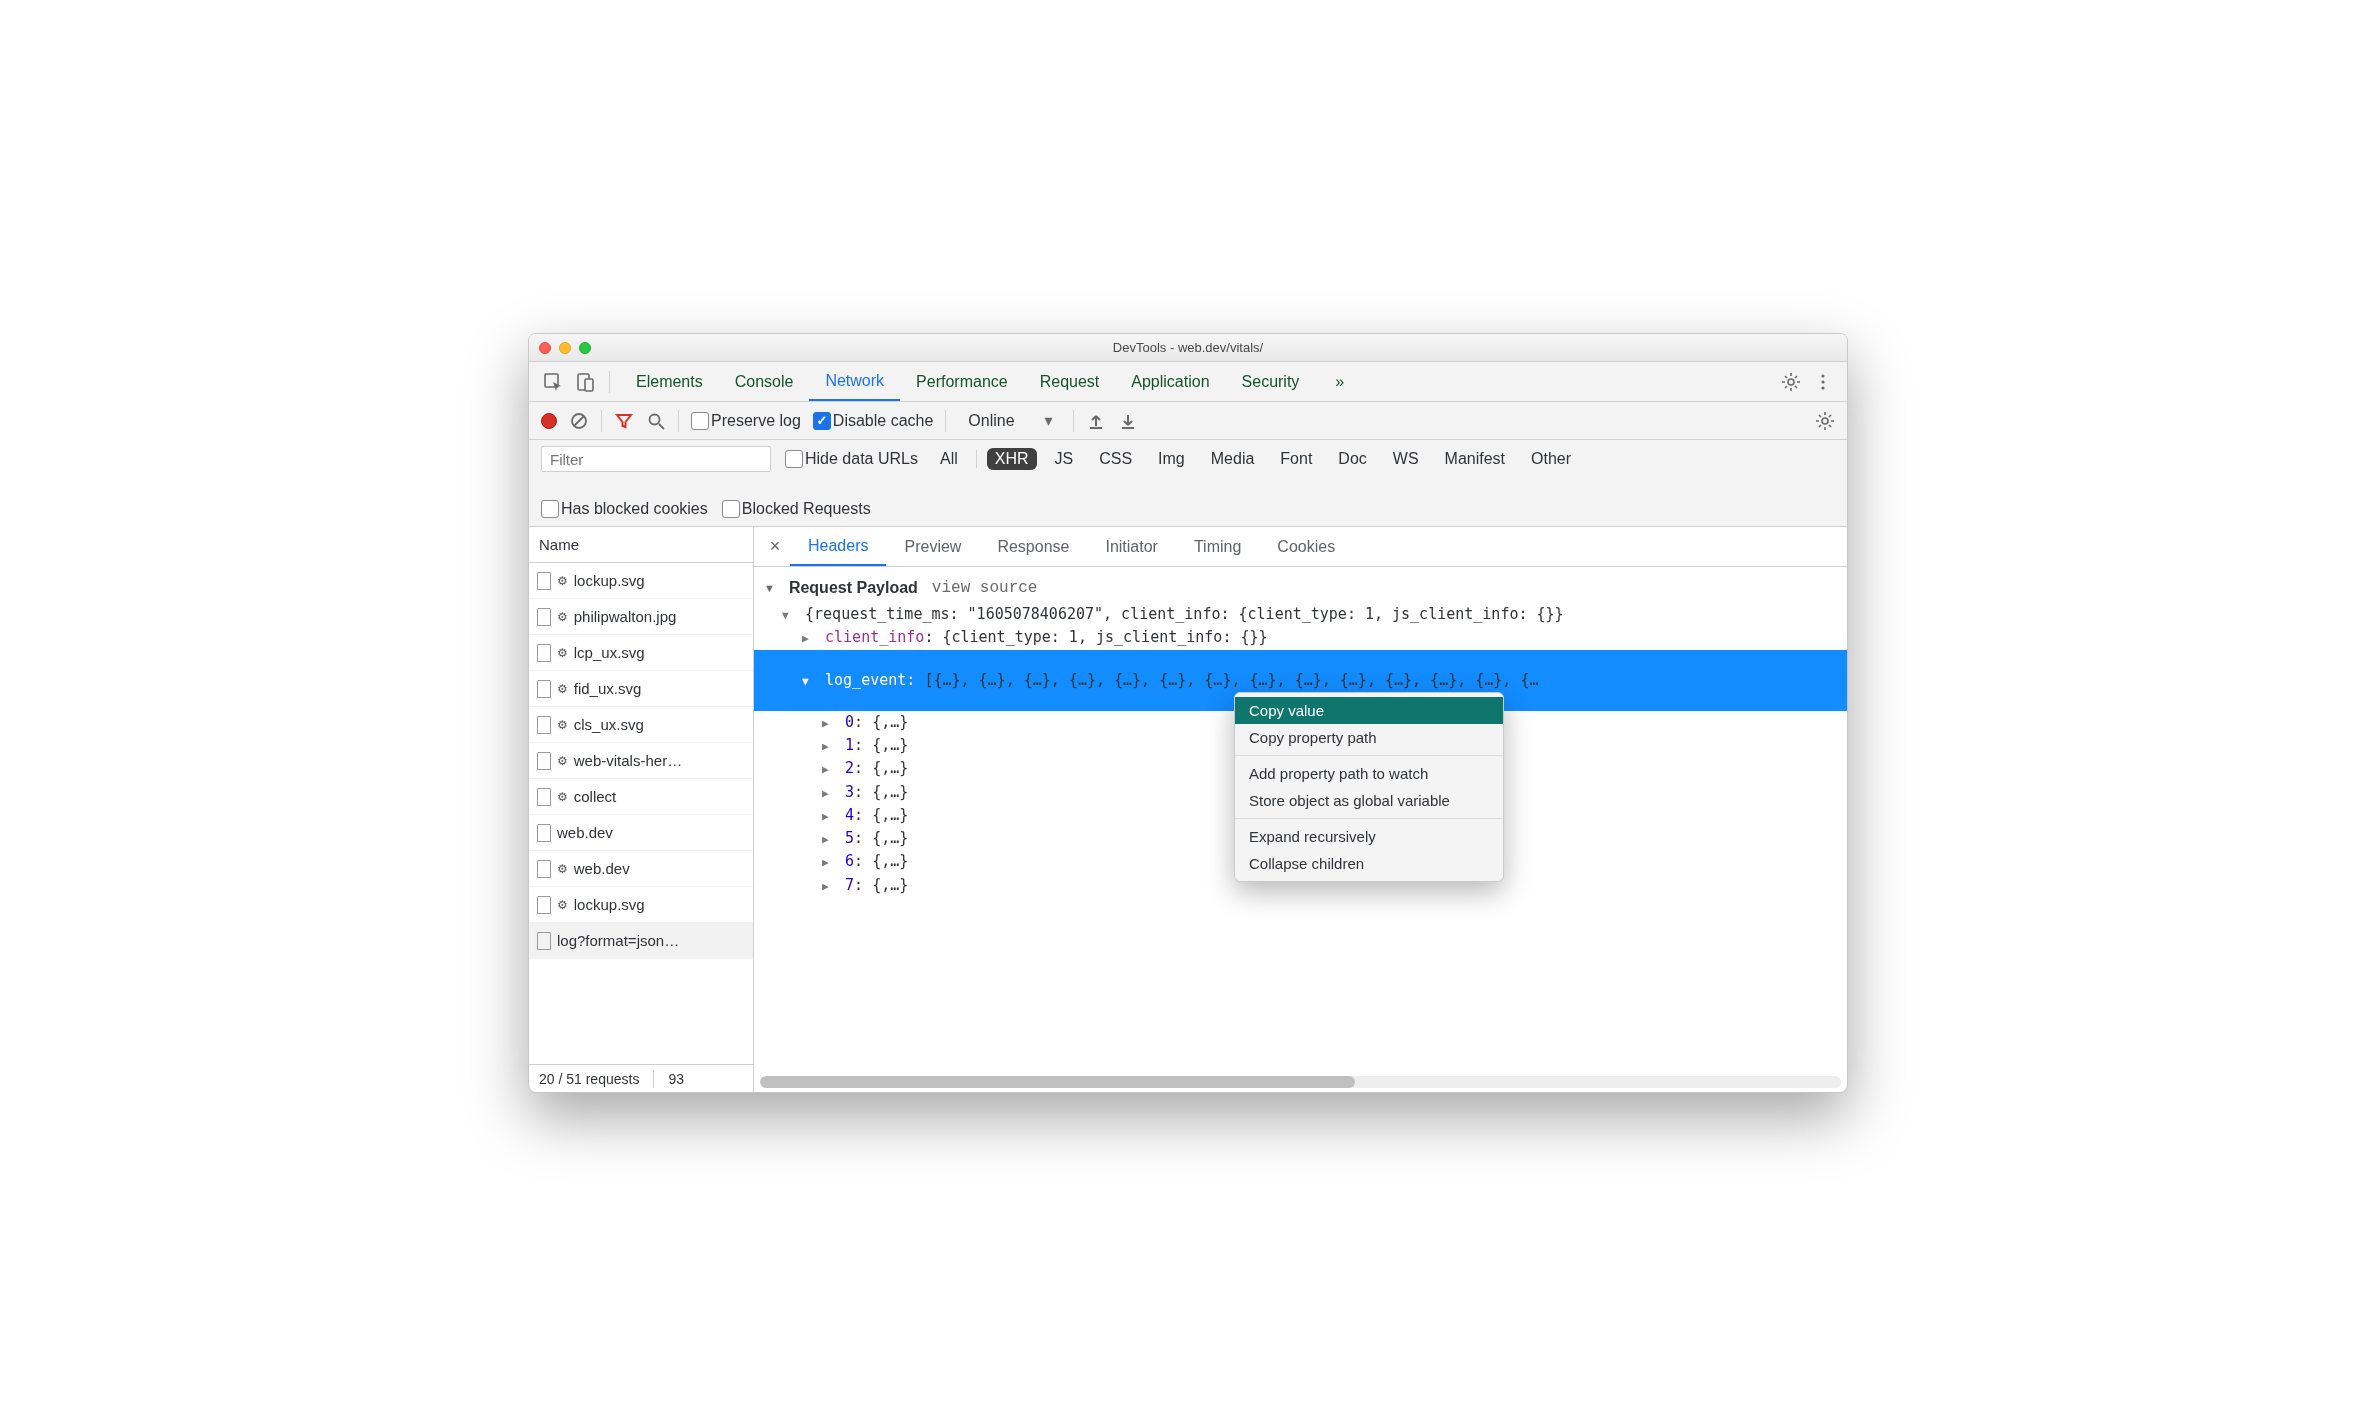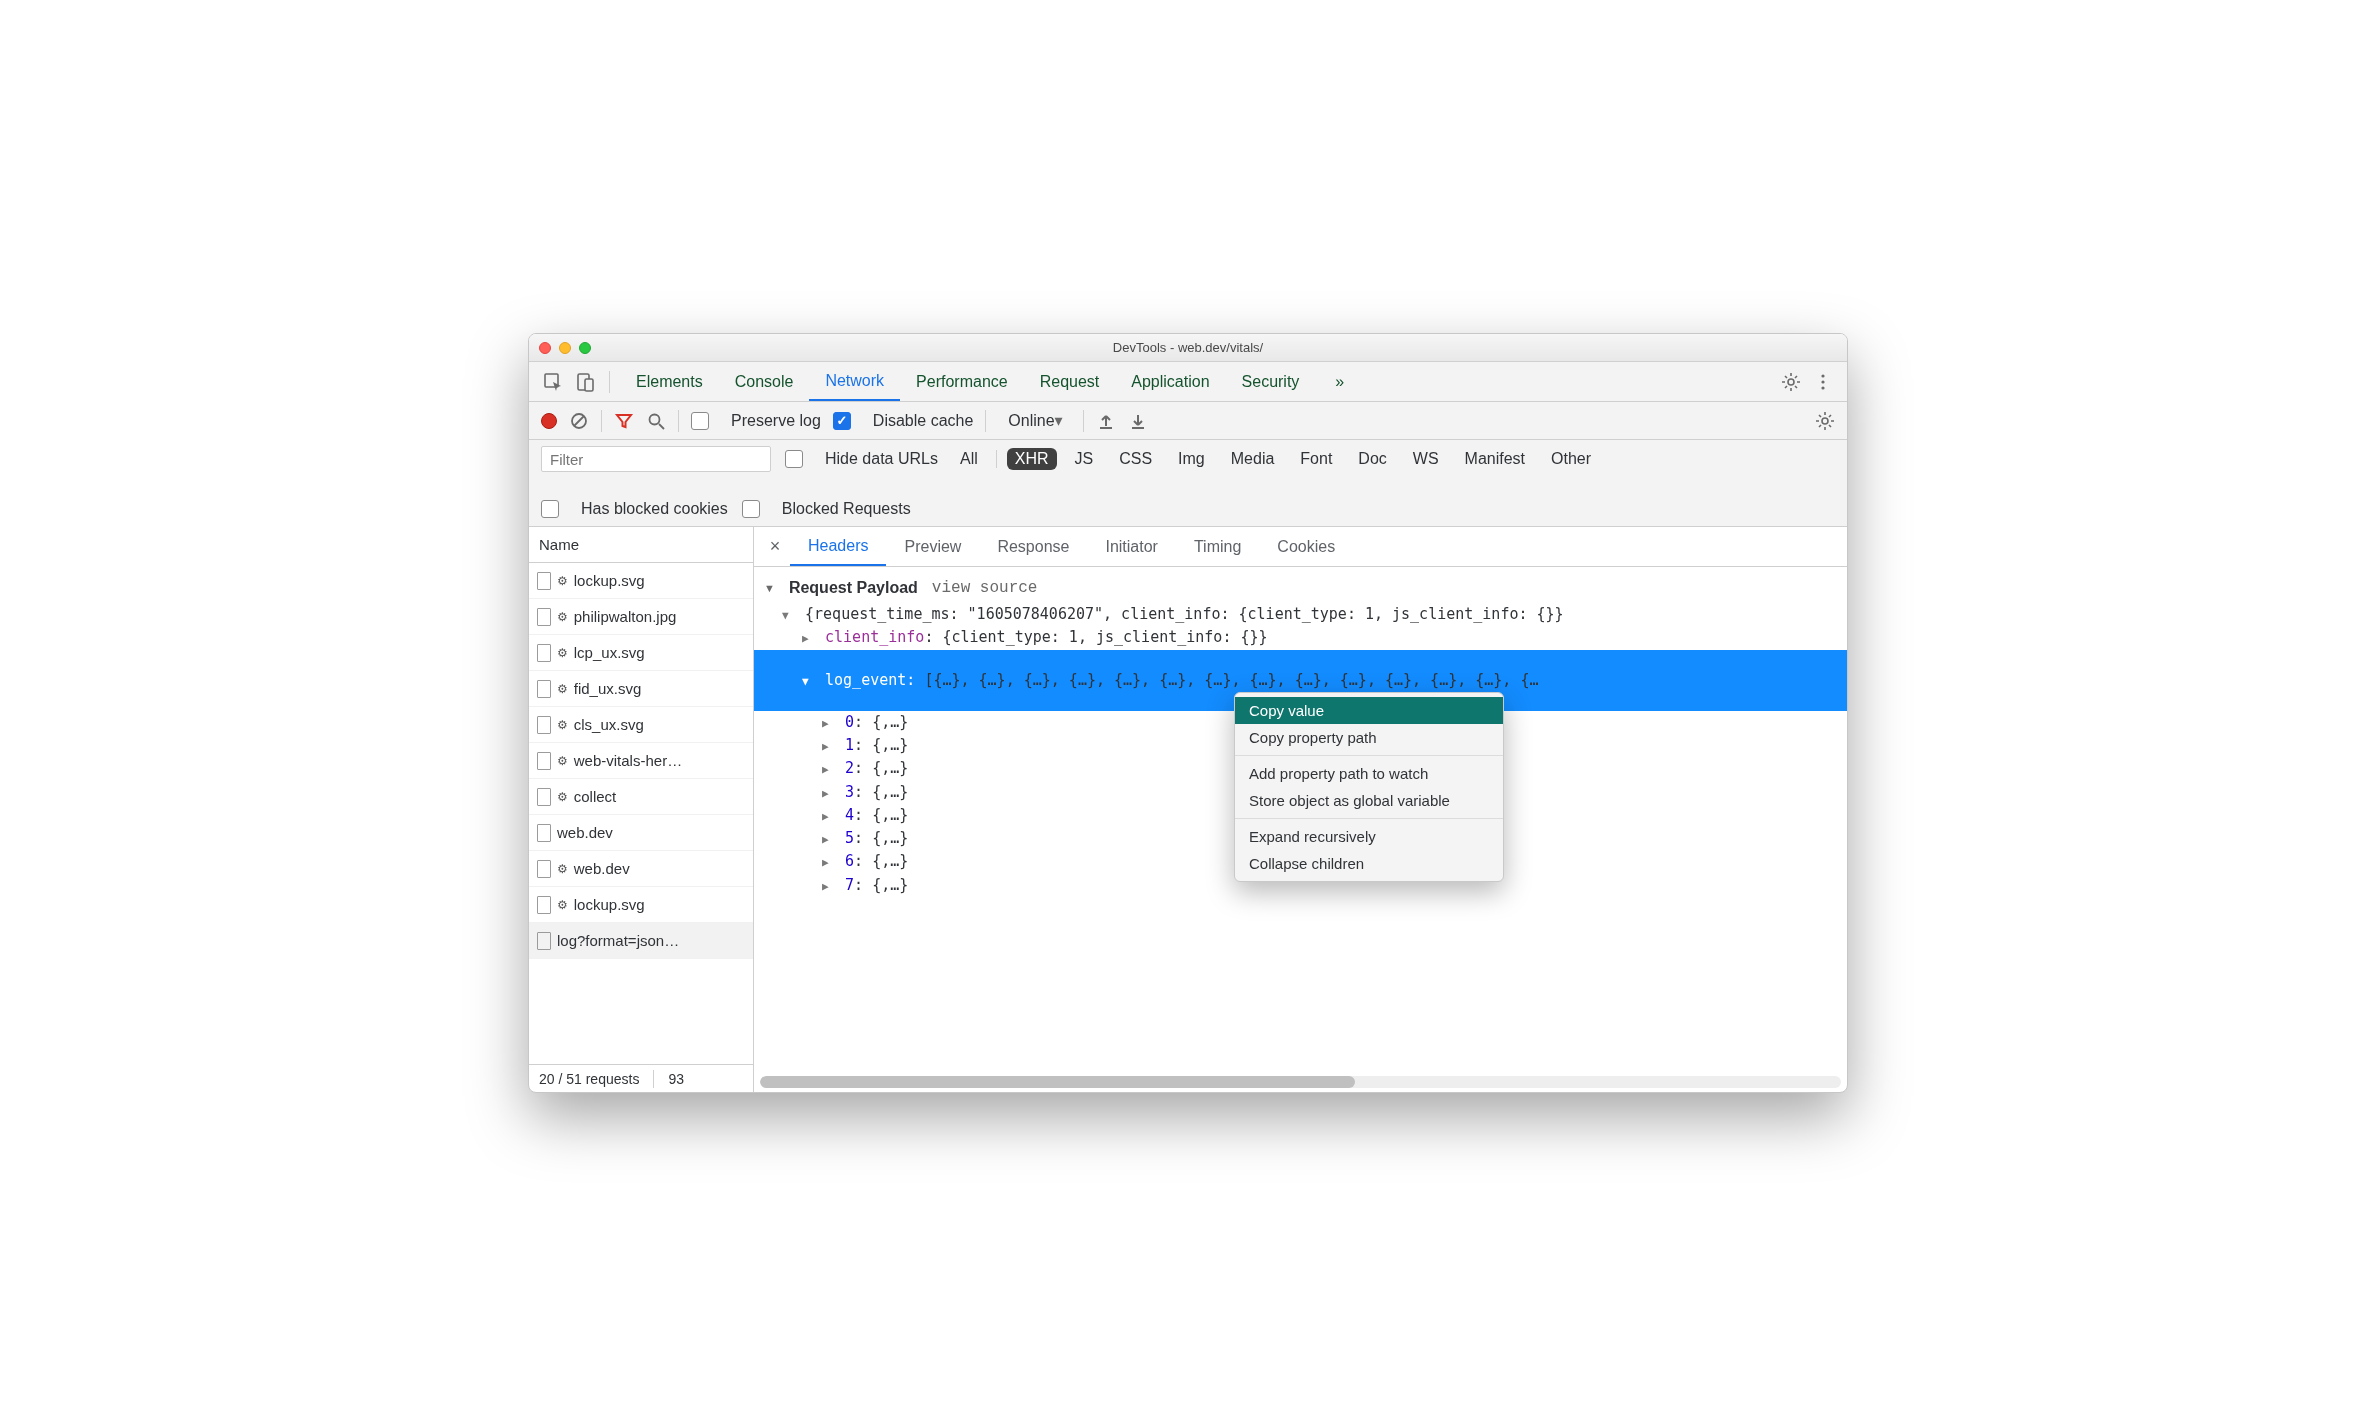--- a/index.html
+++ b/index.html
@@ -73,28 +73,28 @@
     height: 38px;
     background:#f3f3f3;
     border-bottom:1px solid #cfcfcf;
     display:flex; align-items:center; padding:0 12px; gap:12px;
   }
   .rec-dot { width:16px;height:16px;border-radius:50%;background:#d93025;border:1px solid #a81c12;}
   .clearicon, .filtericon, .searchicon, .uploadicon, .downloadicon {
     width:20px;height:20px;display:flex;align-items:center;justify-content:center;color:#6b6b6b;
   }
   .filtericon svg path { stroke:#d93025; stroke-width:2; fill:none;}
-  .chklabel { display:flex;align-items:flex-end;gap:22px; font-size:16px; color:#303337;}
+  .chklabel { display:flex;align-items:flex-end;gap:2px; font-size:16px; color:#303337;}
   .chkbox {
     width:18px;height:18px;border:1px solid #8a8a8a;border-radius:3px;background:#fff;
     display:flex;align-items:center;justify-content:center;
   }
   .chkbox.checked { background:#1a73e8;border-color:#1a73e8;color:#fff;font-size:13px;font-weight:bold;}
   .throttle {
-    display:flex;align-items:center;
+    display:flex;align-items:center;gap:30px;
     padding:3px 8px 3px 10px;
     font-size:16px;color:#303337;
   }
   .vsep{width:1px;height:22px;background:#d0d0d0;}
 
   
   .filterrow {
     background:#f3f3f3;
     padding: 6px 12px 8px 12px;
     font-size:16px;color:#303337;

